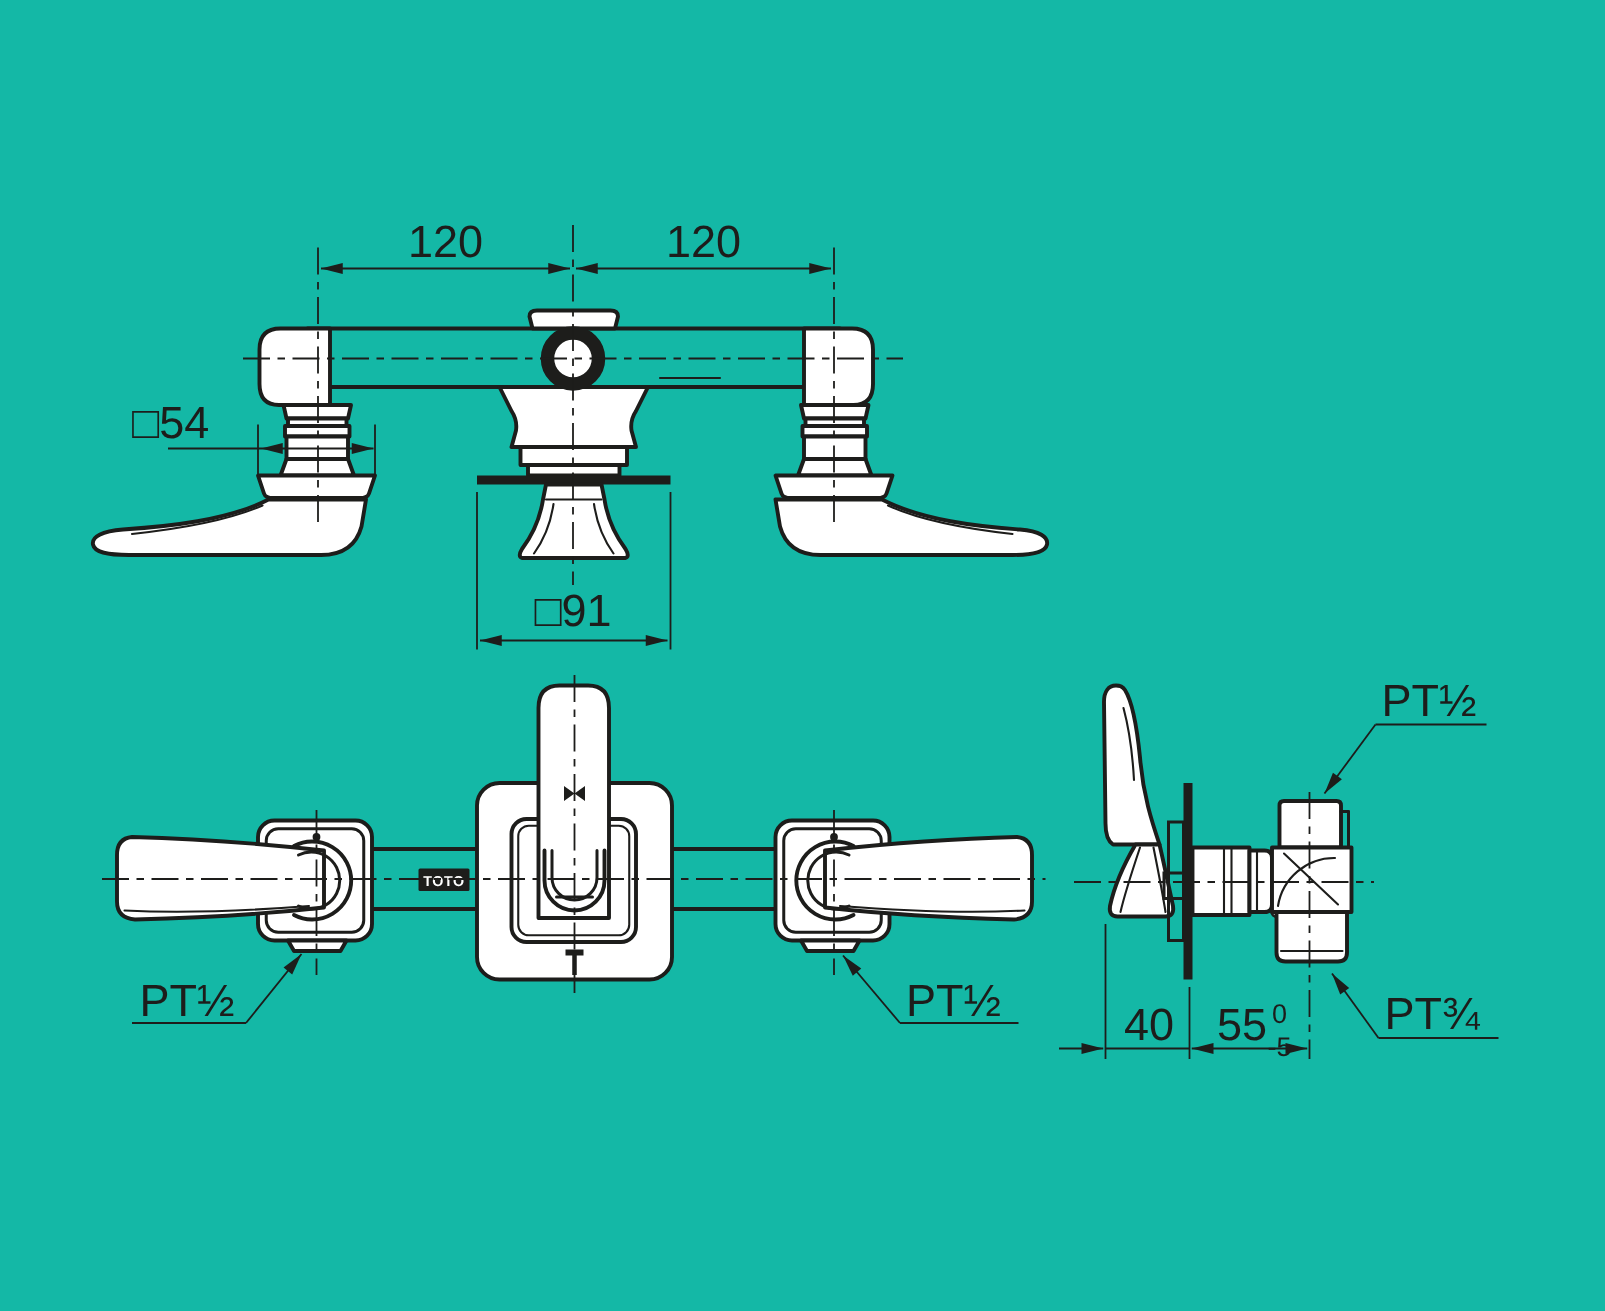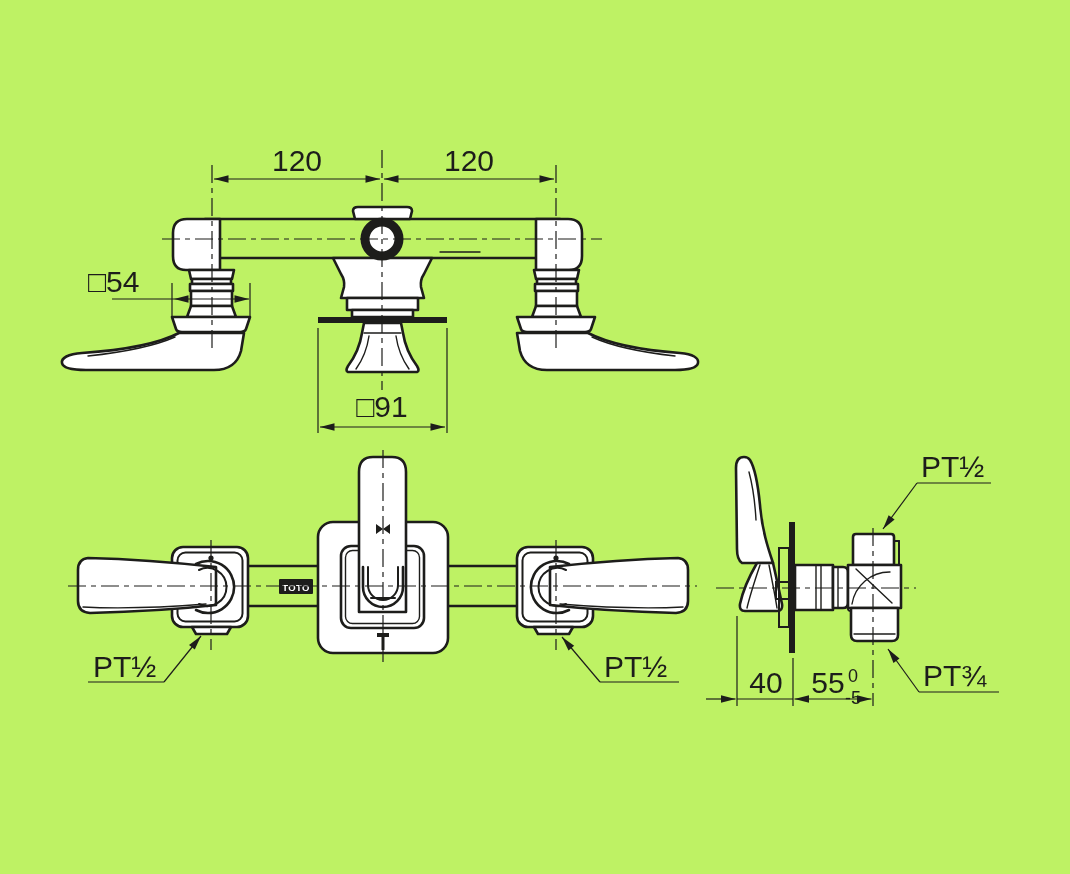--- a/index.html
+++ b/index.html
@@ -1,16 +1,16 @@
 <!DOCTYPE html>
 <html><head>
 <meta charset="utf-8">
 <style>
   html,body{margin:0;padding:0;background:#ffffff;}
-  .stage{width:1070px;height:874px;background:#bef264;position:relative;font-family:"Liberation Sans",sans-serif;}
+  .stage{width:1070px;height:874px;background:#14b8a6;position:relative;font-family:"Liberation Sans",sans-serif;}
   svg{display:block;}
   text{font-family:"Liberation Sans","DejaVu Sans",sans-serif;fill:#1d1d1b;}
   .dimtext{font-size:30px;}
   .toltext{font-size:18px;}
   .logotext{font-size:9.5px;font-weight:bold;fill:#ffffff;letter-spacing:.4px;}
   .outline{fill:#ffffff;stroke:#1d1d1b;stroke-width:2.6;stroke-linejoin:round;stroke-linecap:round;}
   .outline-nf{fill:none;stroke:#1d1d1b;stroke-width:2.6;stroke-linejoin:round;stroke-linecap:round;}
   .med{fill:none;stroke:#1d1d1b;stroke-width:2;stroke-linecap:round;}
   .thin{fill:none;stroke:#1d1d1b;stroke-width:1.4;stroke-linecap:round;}
   .cl{fill:none;stroke:#1d1d1b;stroke-width:1.2;stroke-dasharray:18 5 5 5;}

